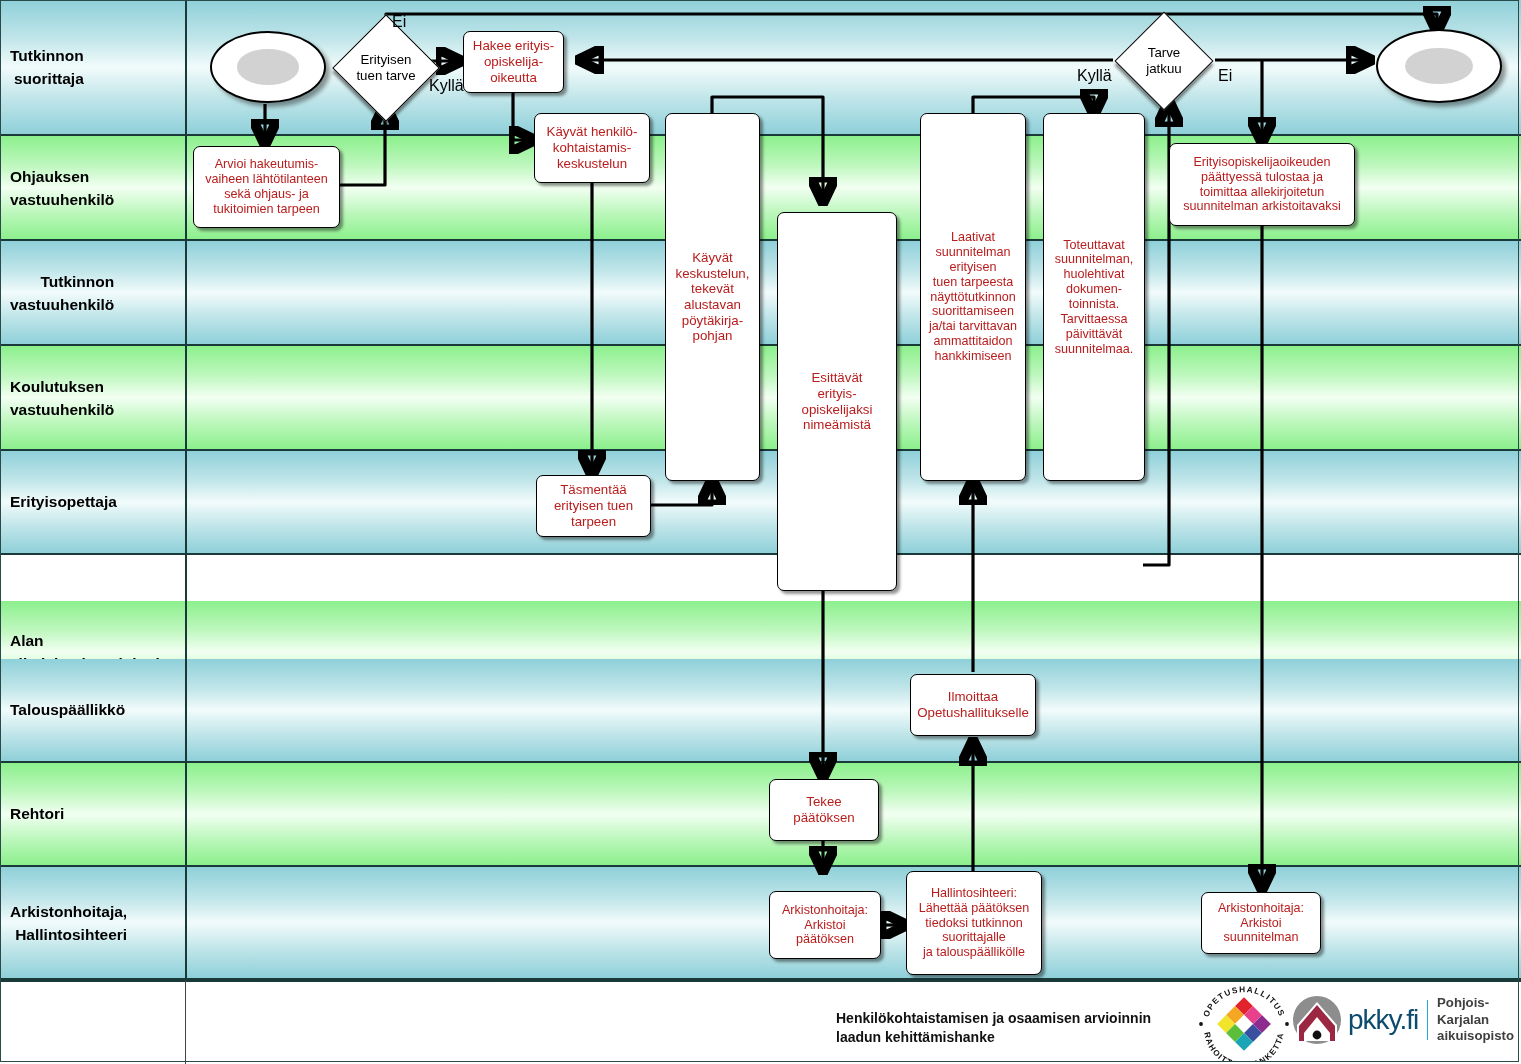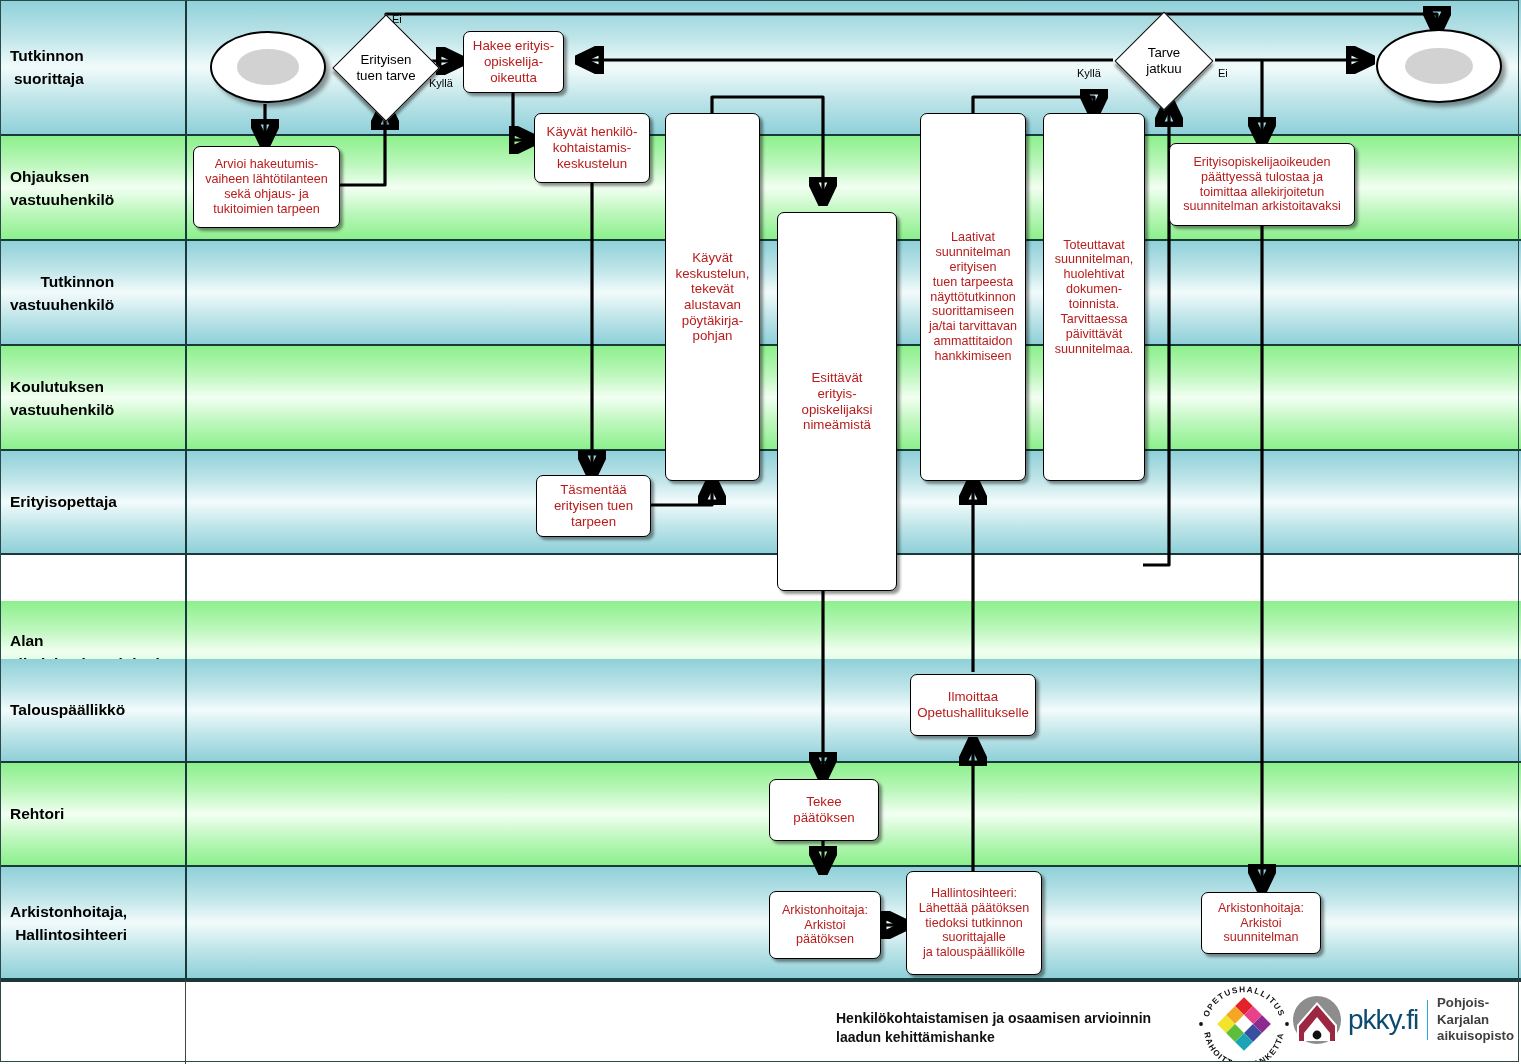--- a/index.html
+++ b/index.html
@@ -32,21 +32,21 @@
   .diamond .dshape{position:absolute;inset:0;background:#fff;border:1.6px solid #000;
         transform:rotate(45deg);box-shadow:3px 3px 3px rgba(0,0,0,.45);}
   .diamond .dtext{position:absolute;inset:0;display:flex;align-items:center;justify-content:center;
         text-align:center;font-size:13.3px;line-height:1.18;white-space:pre-line;color:#000;}
 
   .terminator{position:absolute;z-index:6;border-radius:50%;background:#fff;border:2px solid #000;
         box-shadow:4px 4px 4px rgba(0,0,0,.4);}
   .terminator .inner{position:absolute;left:22%;top:24%;width:56%;height:52%;
         border-radius:50%;background:#d2d2d2;}
 
-  .edge-label{position:absolute;font-size:11px;color:#000;z-index:8;background:transparent;}
+  .edge-label{position:absolute;font-size:16px;color:#000;z-index:8;background:transparent;}
 
   
   #wires{position:absolute;left:0;top:0;width:1521px;height:1064px;z-index:4;}
   #wires path, #wires line{fill:none;stroke:#000;stroke-width:3.2;stroke-linecap:butt;stroke-linejoin:round;}
 
   
   .footer-text{position:absolute;left:836px;top:1009px;width:360px;font-size:14px;
                font-weight:bold;line-height:1.35;color:#111;white-space:pre-line;}
   .oph-logo{position:absolute;left:1192px;top:986px;width:104px;height:76px;}
   .pkky-logo{position:absolute;left:1290px;top:994px;width:224px;height:52px;

